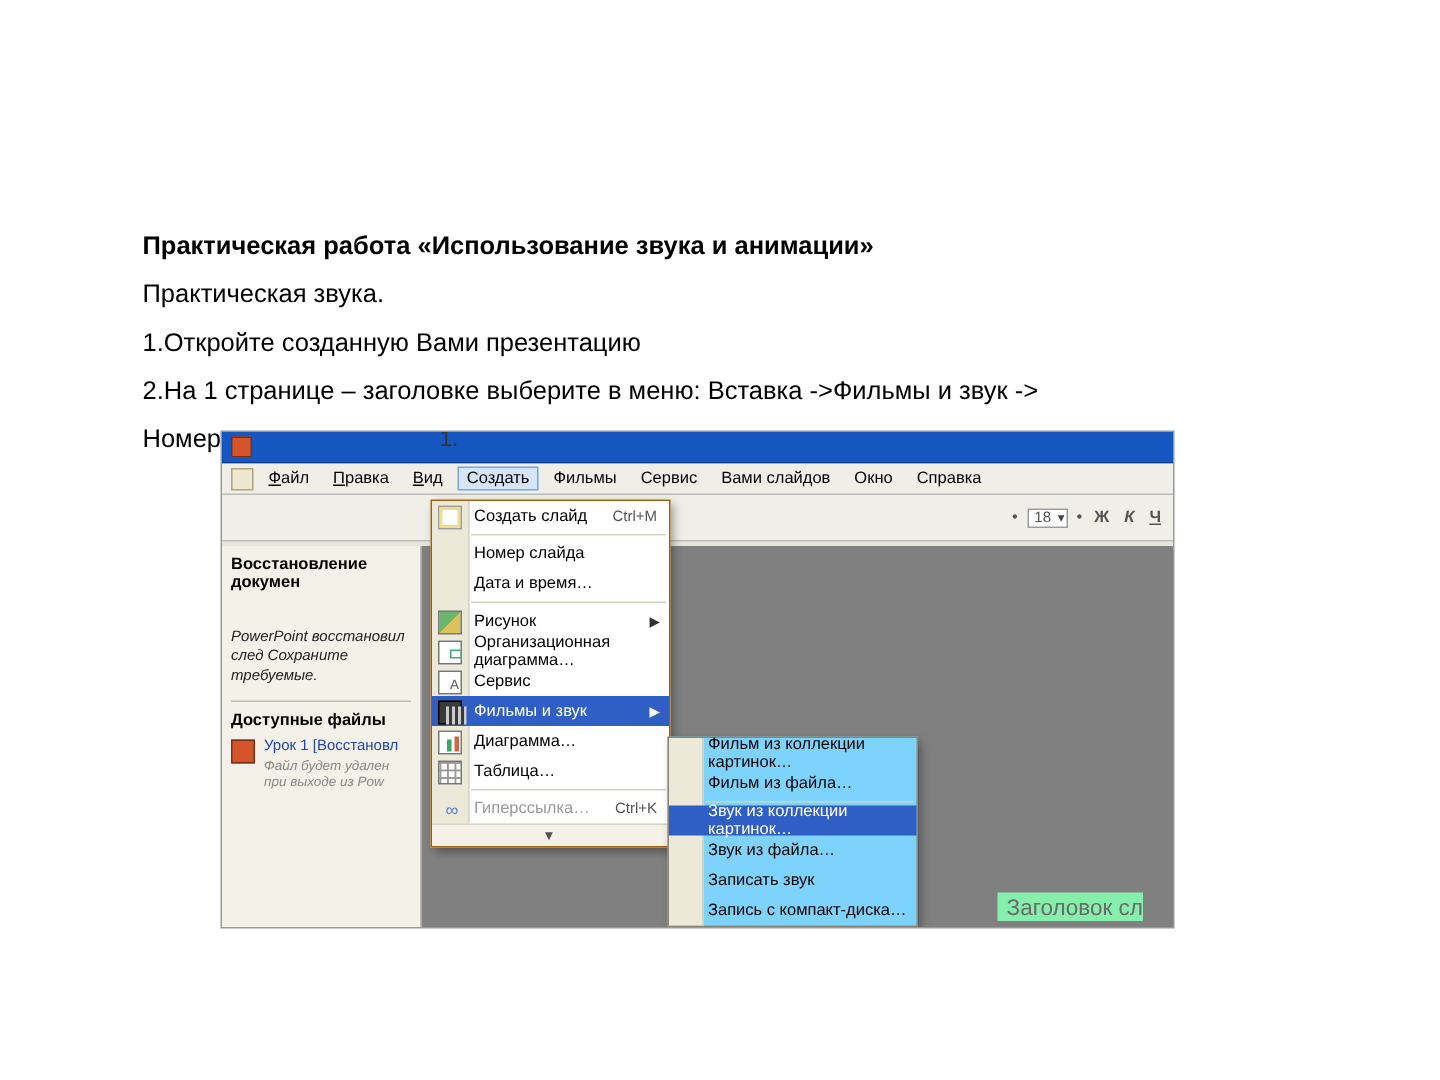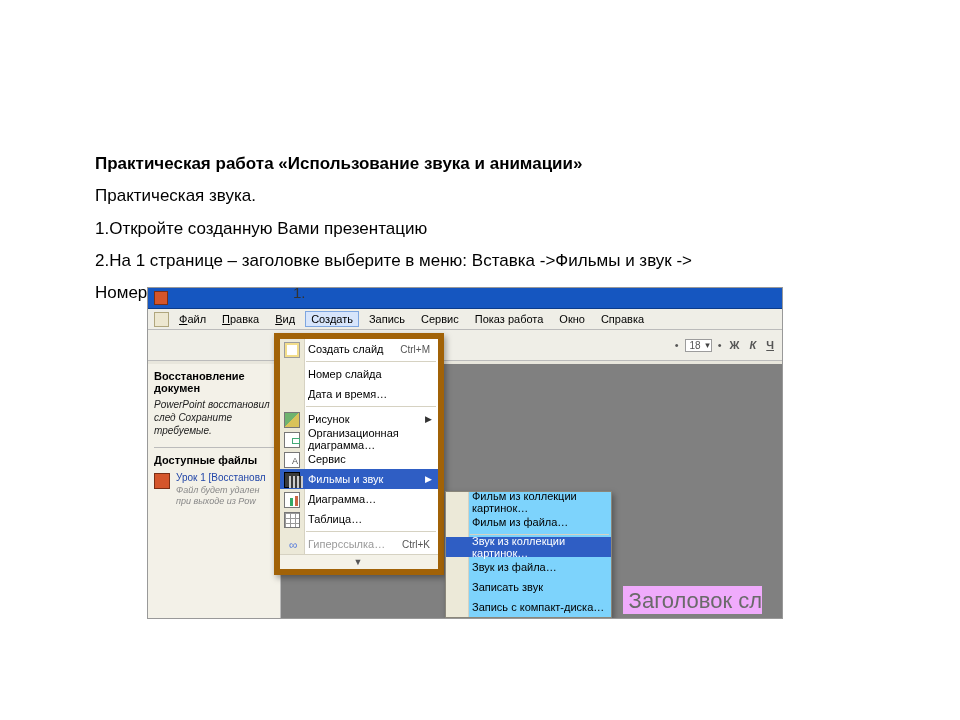--- a/index.html
+++ b/index.html
@@ -104,51 +104,51 @@
   }
 
   .task-pane {
     width: 133px;
     background: #f3f1e8;
     border-right: 1px solid #bbb;
     padding: 6px 6px;
     box-sizing: border-box;
     overflow: hidden;
   }
-  .tp-title { font-weight: bold; font-size: 11px; margin-bottom: 4px; }
+  .tp-title { font-weight: bold; font-size: 11px; margin-bottom: 24px; }
   .tp-text  { font-size: 10px; color: #222; line-height: 1.3; margin-bottom: 10px; font-style: italic; }
   .tp-sub   { font-weight: bold; font-size: 11px; border-top: 1px solid #bbb; padding-top: 6px; margin-bottom: 6px;}
   .tp-item  { display: flex; gap: 6px; align-items: flex-start; font-size: 10px; }
   .tp-item .ic { width: 14px; height: 14px; background: #d4552a; border: 1px solid #7a2e14; flex: none; margin-top: 1px;}
   .tp-item .lnk { color: #2246a8; }
   .tp-item .sub { color: #888; font-style: italic; font-size: 9px; line-height: 1.25; margin-top: 2px;}
 
   .slide-area {
     flex: 1;
     background: #808080;
     position: relative;
   }
   .slide-title {
     position: absolute;
     bottom: 4px;
     right: 20px;
-    font-size: 22px;
+    font-size: 15px;
     color: #6a6a6a;
-    background: #f0abfc;
+    background: #86efac;
     padding: 2px 0 0 6px;
   }
 
   
   .dropdown {
     position: absolute;
-    left: 126px;
+    left: 139px;
     top: 45px;
     width: 158px;
     background: #fff;
-    border: 6px solid #a16207;
+    border: 1px solid #a16207;
     box-shadow: 2px 3px 6px rgba(0,0,0,.35);
     z-index: 5;
   }
   .dd-strip {
     position: absolute;
     left: 0; top: 0; bottom: 0; width: 24px;
     background: #ece9d8;
     border-right: 1px solid #d6d2c2;
   }
   .dd-item {
@@ -240,23 +240,23 @@
   <div class="titlebar">
     <div class="t-ico"></div>
   </div>
 
   <div class="menubar">
     <div class="m-ico"></div>
     <span><u>Ф</u>айл</span>
     <span><u>П</u>равка</span>
     <span><u>В</u>ид</span>
     <span class="active">Создать</span>
-    <span>Запись</span>
+    <span>Фильмы</span>
     <span>Сервис</span>
-    <span>Показ работа</span>
+    <span>Вами слайдов</span>
     <span>Окно</span>
     <span>Справка</span>
   </div>
 
   <div class="toolbars">
     <div class="tb-right">
       <span>•</span>
       <span class="tb-combo">18</span>
       <span>•</span>
       <span class="tb-btn">Ж</span>

